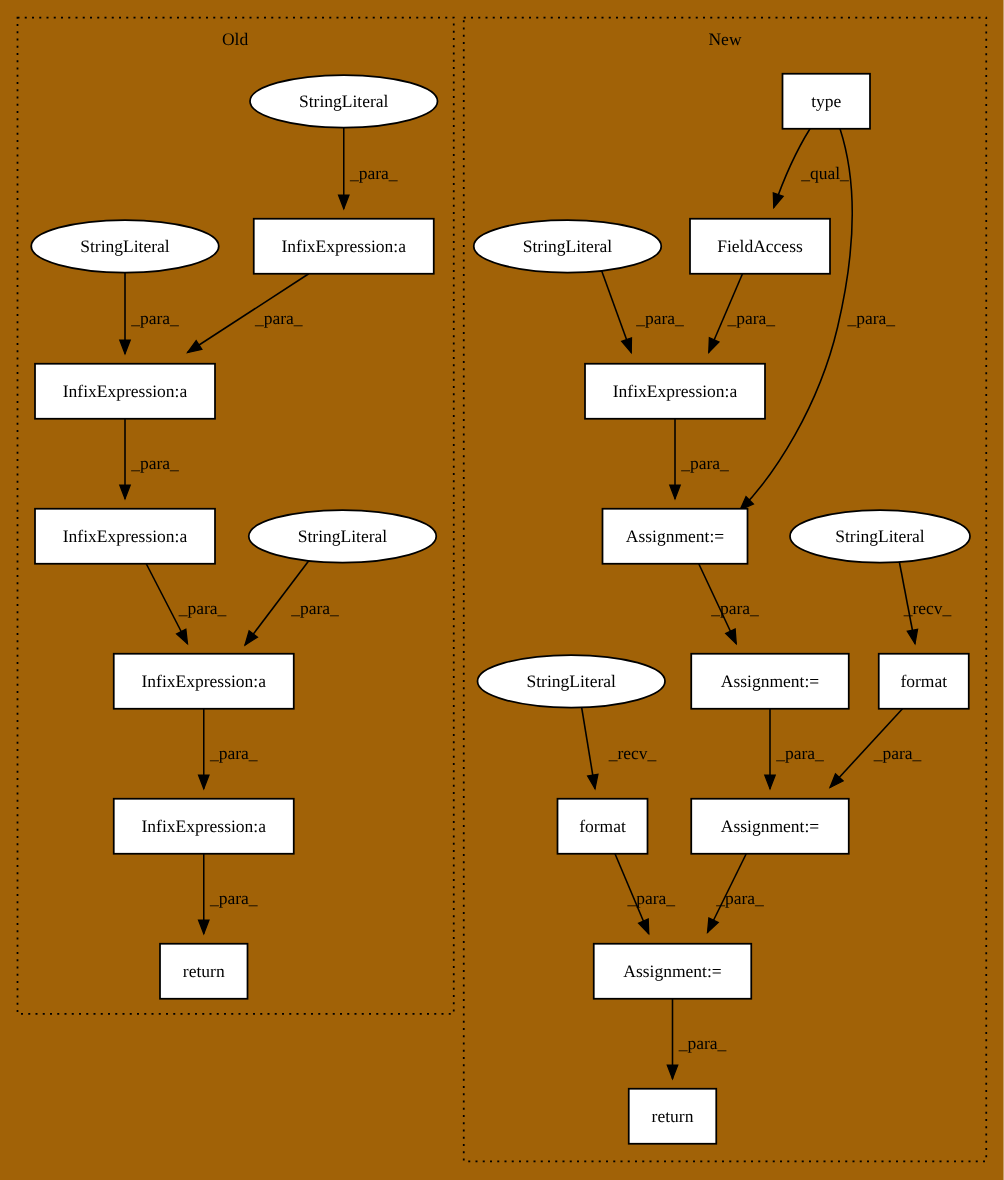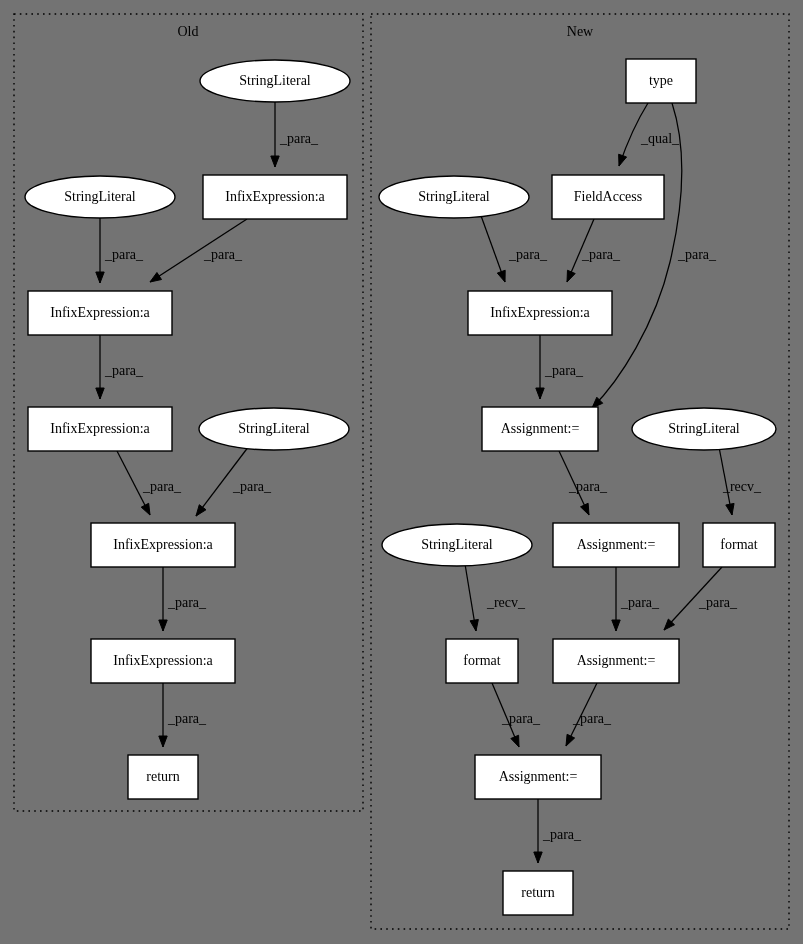--- a/index.html
+++ b/index.html
@@ -7,21 +7,21 @@
     padding: 0;
     background: #ffffff;
   }
   body {
     font-family: "Liberation Serif", "DejaVu Serif", serif;
   }
   #canvas {
     position: relative;
     width: 803px;
     height: 944px;
-    background: #737373;
+    background: #a16207;
     overflow: hidden;
   }
   #graph-svg {
     position: absolute;
     left: 0;
     top: 0;
     width: 803px;
     height: 944px;
   }
   .cluster-box {

